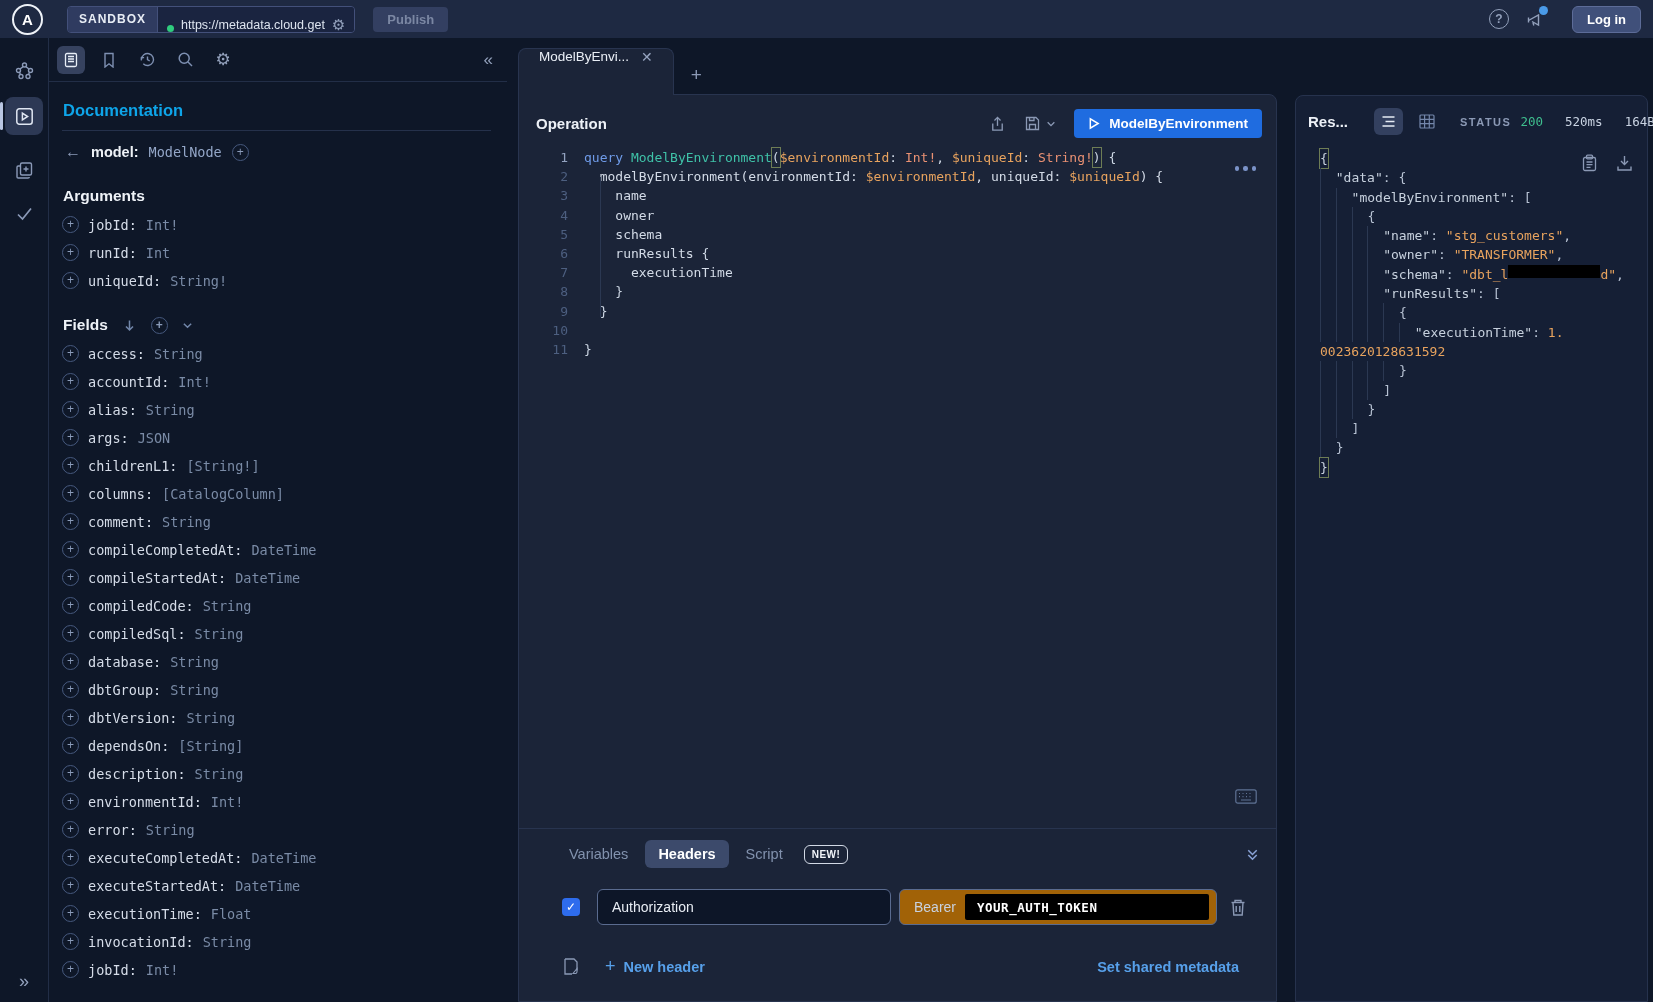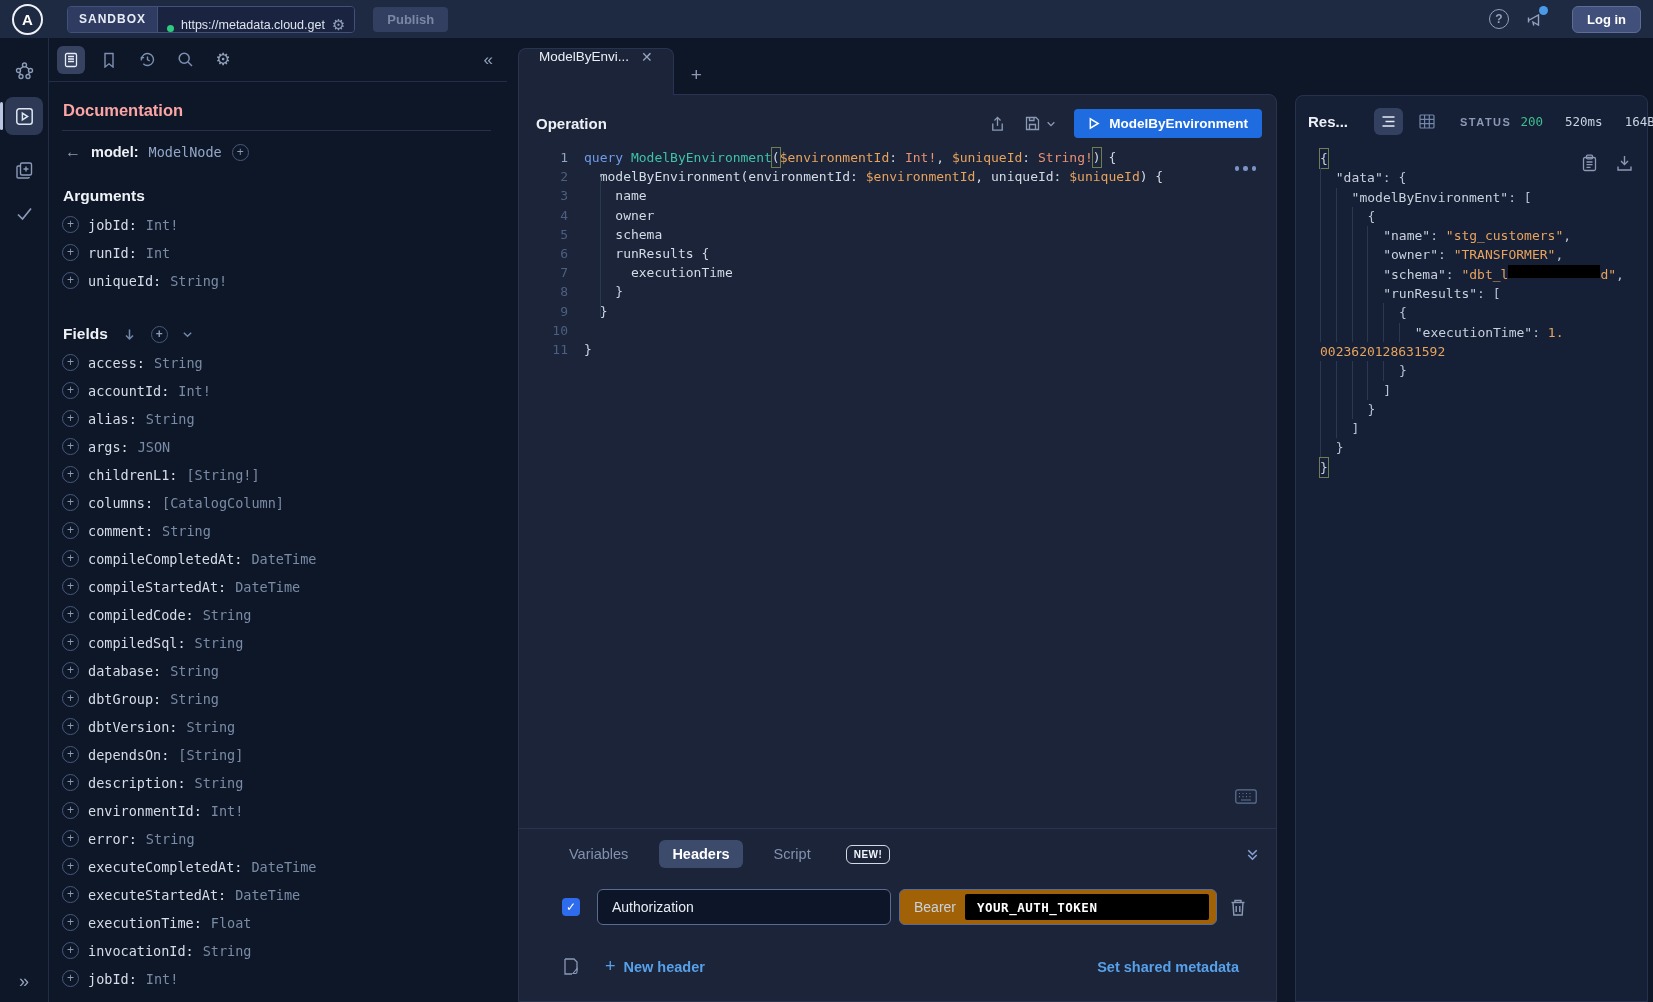--- a/index.html
+++ b/index.html
@@ -29,21 +29,21 @@
   .rail-item.sel::after{content:"";position:absolute;left:-5px;top:5px;bottom:5px;width:3px;background:#b9c6e2;border-radius:2px}
   .rail-bottom{position:absolute;bottom:10px;left:0;width:48px;text-align:center;color:#93a1bc;font-size:18px;cursor:default}
 
   
   .docs{position:absolute;left:48px;top:38px;width:459px;bottom:0;border-left:1px solid #222e47;overflow:hidden}
   .docs-toolbar{height:44px;display:flex;align-items:center;padding:0 14px 0 8px;gap:10px;border-bottom:1px solid #222e47}
   .dt-icon{width:28px;height:28px;border-radius:6px;display:flex;align-items:center;justify-content:center;color:#7e90b2;flex:none}
   .dt-icon.sel{background:#36425f;color:#e8eef7}
   .dt-collapse{margin-left:auto;color:#93a1bc;font-size:17px}
   .docs-body{padding:12px 16px 0 13px}
-  .docs-title{font-size:16.5px;font-weight:bold;color:#fca5a5;margin:7px 0 10px 1px}
+  .docs-title{font-size:16.5px;font-weight:bold;color:#0ea5e9;margin:7px 0 10px 1px}
   .docs-hr{border-top:1px solid #25314b;margin-bottom:10px}
   .crumb{display:flex;align-items:center;gap:10px;margin-left:3px;height:22px}
   .back-ic{color:#8b9ab8;font-size:16px}
   .crumb-name{font-weight:bold;font-size:14.5px;color:#eef2f7}
   .crumb-type{font-family:"DejaVu Sans Mono",monospace;font-size:13.5px;color:#94a7c8}
   .sec-title{font-weight:bold;font-size:15.5px;color:#eef2f7;margin:24px 0 4px 1px;display:flex;align-items:center;gap:14px}
   .sec-title .ic{color:#7287aa}
   .drow{display:flex;align-items:center;gap:9px;margin-top:11px;height:17px}
   .pc{width:17px;height:17px;border:1px solid #46597e;border-radius:50%;color:#8b9cba;font-size:12px;line-height:15px;text-align:center;flex:none}
   .fname{font-family:"DejaVu Sans Mono",monospace;font-size:13.5px;color:#d6dde9;white-space:pre}
@@ -68,21 +68,21 @@
   .num.act{color:#93a3c0}
   .kw{color:#6f9be8}.opn{color:#3fc2a8}.pu{color:#ccd6e3}.vr{color:#e8a35e}.ty{color:#ea9173}.fl{color:#d3dbe7}
   .pb{color:#ccd6e3;outline:1px solid #6e7d55}
   .eguide{position:absolute;left:81px;top:29px;width:1px;height:140px;background:#2b3852}
   .dots-menu{position:absolute;top:71px;right:20px;display:flex;gap:4px}
   .dots-menu i{width:4.5px;height:4.5px;border-radius:50%;background:#7b93c8}
   .kbd-ic{position:absolute;top:694px;right:19px;color:#5f7294}
 
   
   .bottom{position:absolute;left:0;right:0;top:733px;bottom:0;border-top:1px solid #28344f}
-  .btabs{display:flex;align-items:center;gap:21px;padding:11px 16px 0 40px}
+  .btabs{display:flex;align-items:center;gap:7px;padding:11px 16px 0 40px}
   .btab{font-size:14.5px;color:#8292ae;padding:6px 10px}
   .btab.sel{background:#3c4a6b;border-radius:6px;color:#fff;font-weight:bold;padding:6px 13px}
   .new-badge{border:1.5px solid #d3dae6;border-radius:6px;color:#f2f5fa;font-size:10px;font-weight:bold;letter-spacing:.5px;padding:3px 7px;margin-left:4px}
   .btabs .collapse2{margin-left:auto;color:#8aa3d6}
   .hrow{display:flex;align-items:center;margin-top:21px;padding-left:43px}
   .cbox{width:18px;height:18px;background:#2e6ced;border-radius:4px;color:#fff;font-size:12px;display:flex;align-items:center;justify-content:center;flex:none}
   .keyin{width:294px;height:36px;margin-left:17px;background:#0d1628;border:1px solid #5a6b8f;border-radius:6px;color:#e8edf4;font-size:14px;padding:0 14px;font-family:"Liberation Sans",sans-serif}
   .valbox{width:318px;height:36px;margin-left:8px;background:#a16207;border:1px solid #5a6b8f;border-radius:6px;display:flex;align-items:center;padding:0 7px 0 14px;gap:9px}
   .bearer{color:#c9d2e0;font-size:14px;flex:none}
   .tokenpill{flex:1;background:#000;border-radius:2px;height:26px;display:flex;align-items:center;padding:0 12px;color:#fff;font-family:"DejaVu Sans Mono",monospace;font-weight:bold;font-size:12.5px;letter-spacing:.5px}
@@ -226,21 +226,21 @@
           <span class="pc">+</span>
           <span class="fname">runId:</span> 
           <span class="ftype">Int</span>
         </div>
         <div class="drow">
           <span class="pc">+</span>
           <span class="fname">uniqueId:</span> 
           <span class="ftype">String!</span>
         </div>
       </div>
-    <div class="sec-title" style="margin-top:36px">
+    <div class="sec-title" style="margin-top:27px">
       <span>Fields</span>
       <svg class="ic" width="15" height="15" viewBox="0 0 15 15" fill="none" stroke="currentColor" stroke-width="1.5">
         <path d="M7.5 2.5v9M4 8.5l3.5 3.5L11 8.5"></path>
       </svg>
       <span class="pc">+</span>
       <svg class="ic" width="11" height="11" viewBox="0 0 12 12" fill="none" stroke="currentColor" stroke-width="1.6">
         <path d="M2 4l4 4 4-4"></path>
       </svg>
     </div>
     <div id="fields-list">

